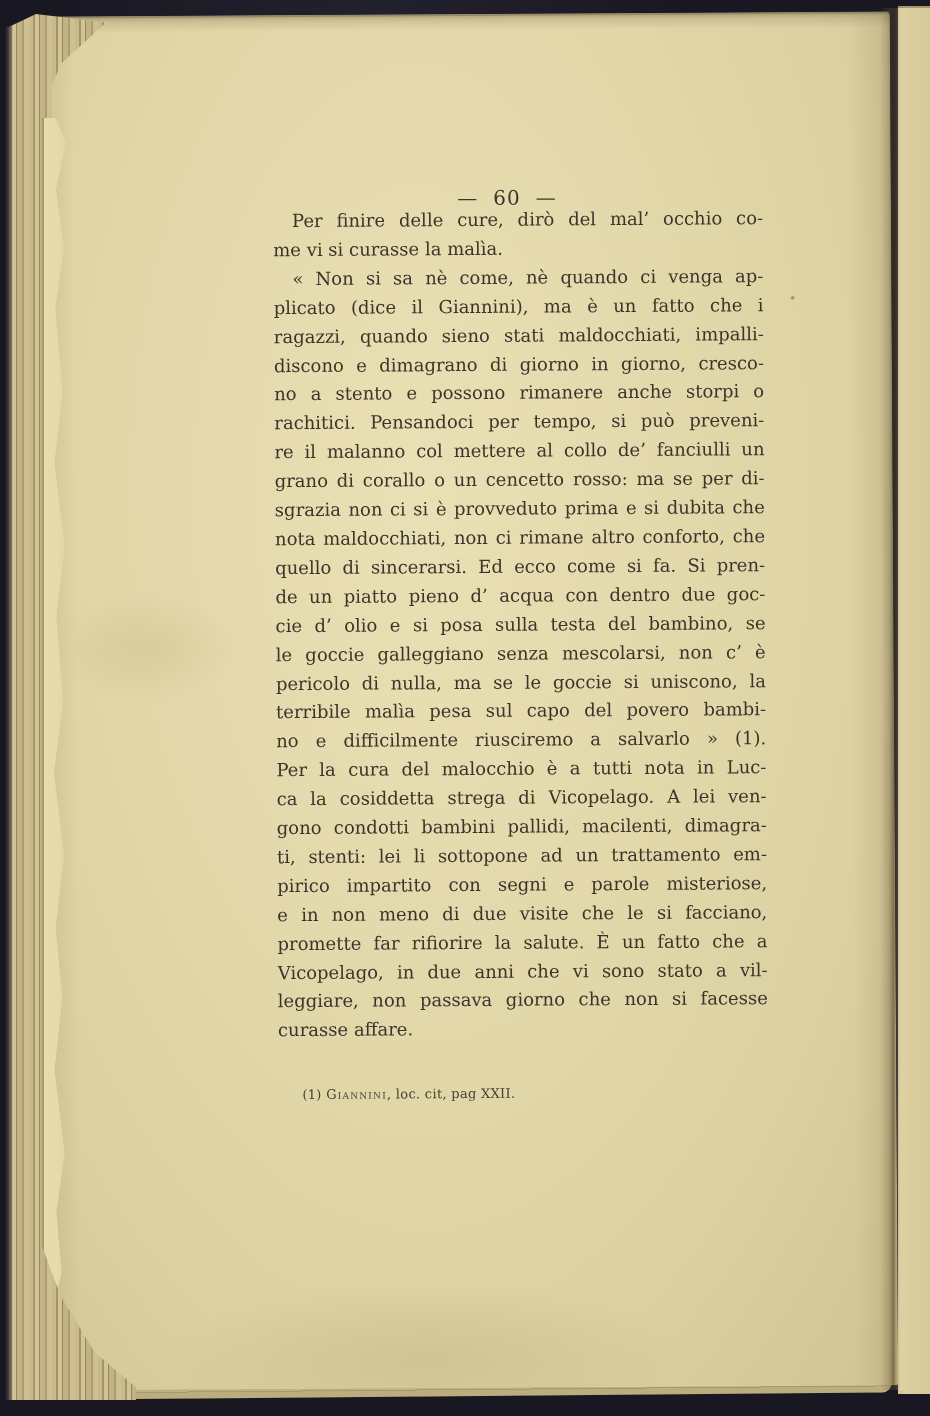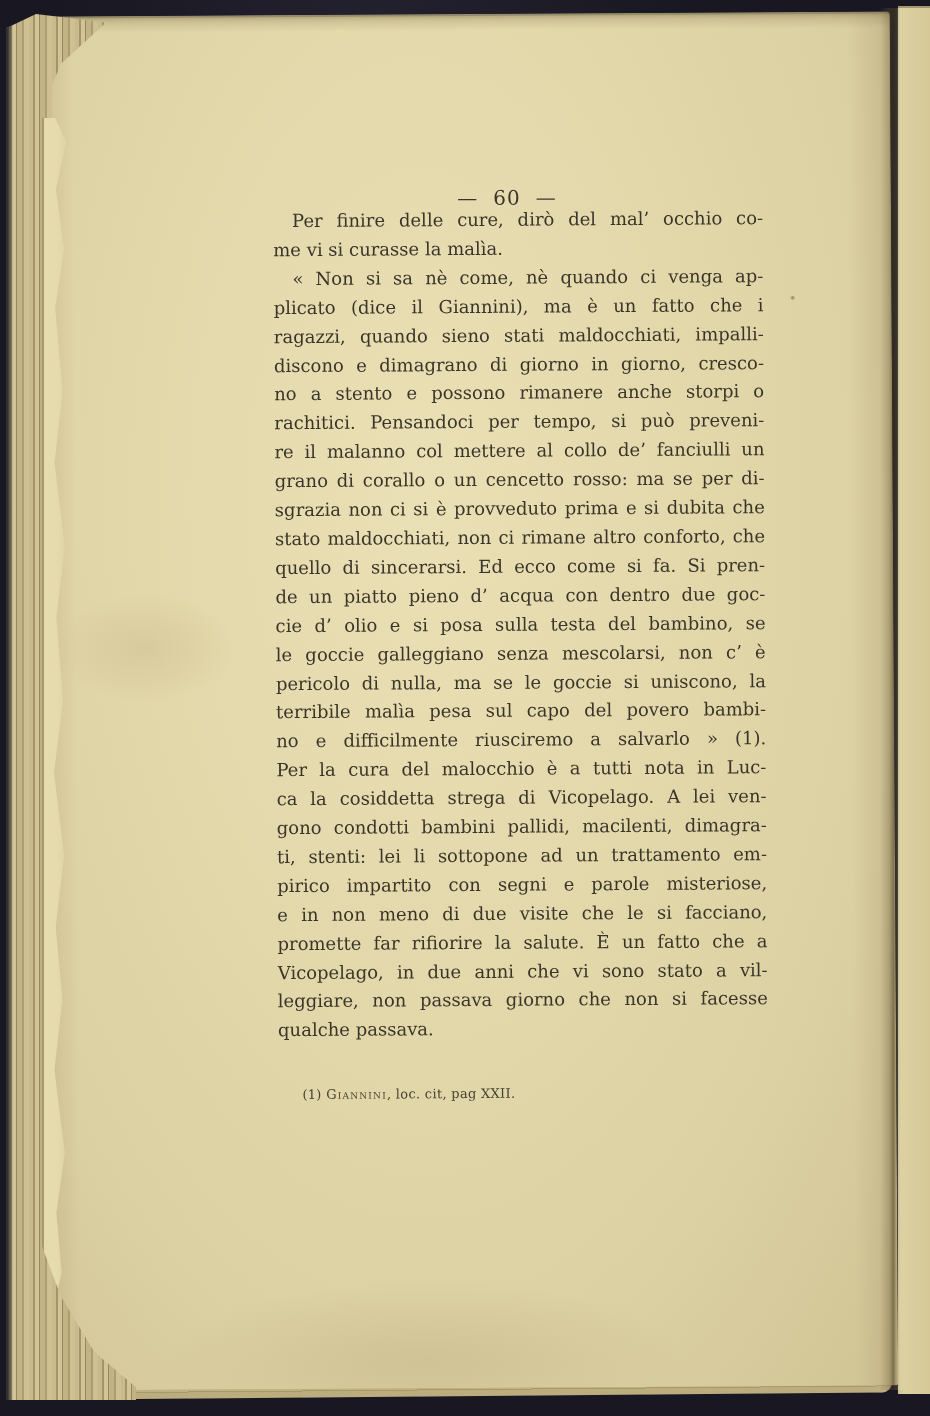--- a/index.html
+++ b/index.html
@@ -115,38 +115,38 @@
         <div class="line endline"><span>me vi si curasse la malìa.</span></div>
         <div class="line indent"><span>« Non si sa nè come, nè quando ci venga ap-</span></div>
         <div class="line"><span>plicato (dice il Giannini), ma è un fatto che i</span></div>
         <div class="line"><span>ragazzi, quando sieno stati </span><span class="italic">maldocchiati</span><span>, impalli-</span></div>
         <div class="line"><span>discono e dimagrano di giorno in giorno, cresco-</span></div>
         <div class="line"><span>no a stento e possono rimanere anche storpi o</span></div>
         <div class="line"><span>rachitici.  Pensandoci per tempo, si può preveni-</span></div>
         <div class="line"><span>re il malanno col mettere al collo de’ fanciulli un</span></div>
         <div class="line"><span>grano di corallo o un cencetto rosso: ma se per di-</span></div>
         <div class="line"><span>sgrazia non ci si è provveduto prima e si dubita che</span></div>
-        <div class="line"><span>stato </span><span class="italic">maldocchiati</span><span>, non ci rimane altro conforto, che</span></div>
+        <div class="line"><span>nota </span><span class="italic">maldocchiati</span><span>, non ci rimane altro conforto, che</span></div>
         <div class="line"><span>quello di sincerarsi.  Ed ecco come si fa.  Si pren-</span></div>
         <div class="line"><span>de un piatto pieno d’ acqua con dentro due goc-</span></div>
         <div class="line"><span>cie d’ olio e si posa sulla testa del bambino, se</span></div>
         <div class="line"><span>le goccie galleggiano senza mescolarsi, non c’ è</span></div>
         <div class="line"><span>pericolo di nulla, ma se le goccie si uniscono, la</span></div>
         <div class="line"><span>terribile malìa pesa sul capo del povero bambi-</span></div>
         <div class="line"><span>no e difficilmente riusciremo a salvarlo » (1).</span></div>
         <div class="line"><span>Per la cura del malocchio è a tutti nota in Luc-</span></div>
         <div class="line"><span>ca la cosiddetta strega di Vicopelago. A lei ven-</span></div>
         <div class="line"><span>gono condotti bambini pallidi, macilenti, dimagra-</span></div>
         <div class="line"><span>ti, stenti: lei li sottopone ad un trattamento em-</span></div>
         <div class="line"><span>pirico impartito con segni e parole misteriose,</span></div>
         <div class="line"><span>e in non meno di due visite che le si facciano,</span></div>
         <div class="line"><span>promette far rifiorire la salute. È un fatto che a</span></div>
         <div class="line"><span>Vicopelago, in due anni che vi sono stato a vil-</span></div>
         <div class="line"><span>leggiare, non passava giorno che non si facesse</span></div>
-        <div class="line endline"><span>qualche passava.</span></div>
+        <div class="line endline"><span>curasse affare.</span></div>
       </div>
 
     <div class="footnote" id="footnote"><span>(1) </span><span class="sc">Giannini</span><span>, loc. cit, pag  XXII.</span></div>
   </div>
 
   <div class="edge-left-base edge-streaks"></div>
   <div class="deckle"></div>
   <div class="edge-wedge-top edge-streaks"></div>
   <div class="edge-wedge-bottom edge-streaks"></div>
 

